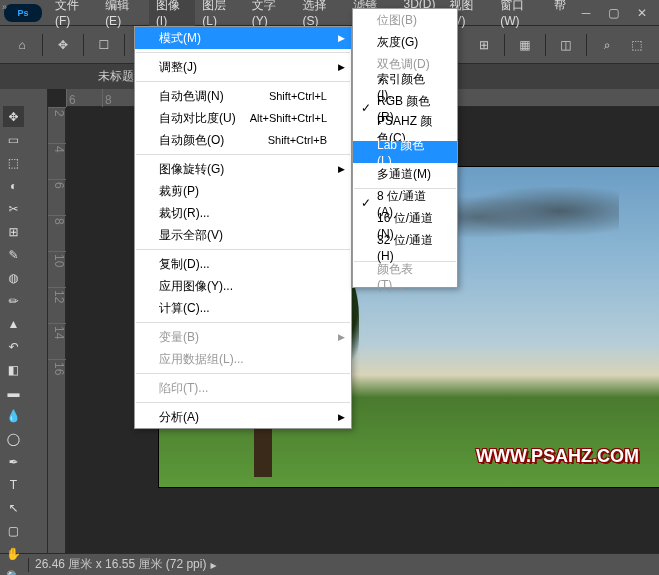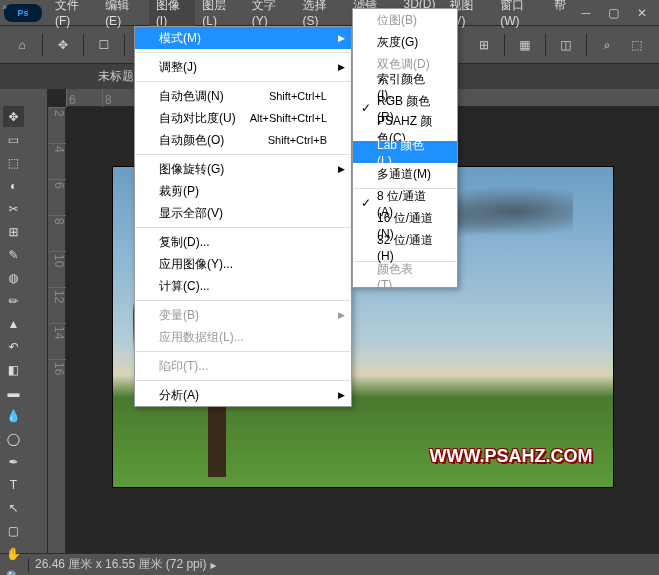--- a/index.html
+++ b/index.html
@@ -18,21 +18,21 @@
 .doc-tab{color:#ccc;padding:4px 8px}
 .main{display:flex;height:calc(575px - 26px - 38px - 25px - 22px)}
 .tools{width:48px;background:#535353;border-right:1px solid #2a2a2a;display:flex;flex-wrap:wrap;padding:4px 2px;align-content:flex-start}
 .tool{width:21px;height:21px;display:flex;align-items:center;justify-content:center;color:#ddd;margin:1px;position:relative}
 .tool.sel{background:#3a3a3a}
 .canvas-area{flex:1;background:#272727;position:relative;overflow:hidden}
 .ruler-h{position:absolute;top:0;left:18px;right:0;height:18px;background:#535353;border-bottom:1px solid #2a2a2a;display:flex;color:#888;font-size:9px}
 .ruler-v{position:absolute;top:18px;left:0;width:18px;bottom:0;background:#535353;border-right:1px solid #2a2a2a;color:#888;font-size:9px}
 .rtick{border-left:1px solid #666;padding-left:2px;width:36px;height:18px;display:flex;align-items:flex-end}
 .rtick-v{border-top:1px solid #666;height:36px;width:18px;writing-mode:vertical-rl;display:flex;align-items:flex-start;padding-top:2px}
-.canvas-bg{position:absolute;top:18px;left:18px;right:0;bottom:0;display:flex;align-items:flex-start;justify-content:center;padding-top:60px}
+.canvas-bg{position:absolute;top:18px;left:18px;right:0;bottom:0;display:flex;align-items:flex-start;justify-content:flex-end;padding-top:60px}
 .photo{width:500px;height:320px;background:linear-gradient(180deg,#6b9dc4 0%,#8fb8d4 30%,#b5cdd8 55%,#d9d4b8 65%,#4a7a2e 72%,#5c9a3a 100%);position:relative;box-shadow:0 0 0 1px #000;overflow:hidden}
 .tree{position:absolute;left:20px;top:50px;width:180px;height:200px;background:radial-gradient(circle at 50% 40%,#2d4a1f 0%,#1f3515 60%,transparent 70%);border-radius:50% 50% 40% 40%}
 .trunk{position:absolute;left:95px;bottom:10px;width:18px;height:80px;background:#3a2a1a}
 .clouds{position:absolute;top:20px;right:40px;width:200px;height:60px;background:radial-gradient(ellipse at 30% 50%,#556b7a 0%,transparent 50%),radial-gradient(ellipse at 70% 40%,#4a5e6b 0%,transparent 50%)}
 .watermark{position:absolute;right:20px;bottom:20px;color:#fff;font-weight:bold;font-size:18px;text-shadow:2px 2px 0 #8b0000,-1px -1px 0 #8b0000,1px -1px 0 #8b0000,-1px 1px 0 #8b0000;font-family:Arial}
 .statusbar{height:22px;background:#535353;border-top:1px solid #2a2a2a;display:flex;align-items:center;padding:0 22px;color:#ccc;font-size:11px}
 .status-sep{width:1px;height:14px;background:#2a2a2a;margin:0 6px}
 .dropdown{position:absolute;background:#fff;border:1px solid #999;box-shadow:2px 2px 6px rgba(0,0,0,.3);z-index:100}
 .dd1{top:26px;left:134px;width:218px}
 .dd2{top:8px;left:352px;width:106px}
@@ -188,20 +188,23 @@
     </div>
     <div class="dd-sep"></div>
     <div class="dd-item">
       <span>图像旋转(G)</span>
       <span class="dd-arrow">▶</span>
     </div>
     <div class="dd-item">
       <span>裁剪(P)</span>
     </div>
     <div class="dd-item">
+      <span>裁切(R)...</span>
+    </div>
+    <div class="dd-item">
       <span>显示全部(V)</span>
     </div>
     <div class="dd-sep"></div>
     <div class="dd-item">
       <span>复制(D)...</span>
     </div>
     <div class="dd-item">
       <span>应用图像(Y)...</span>
     </div>
     <div class="dd-item">

